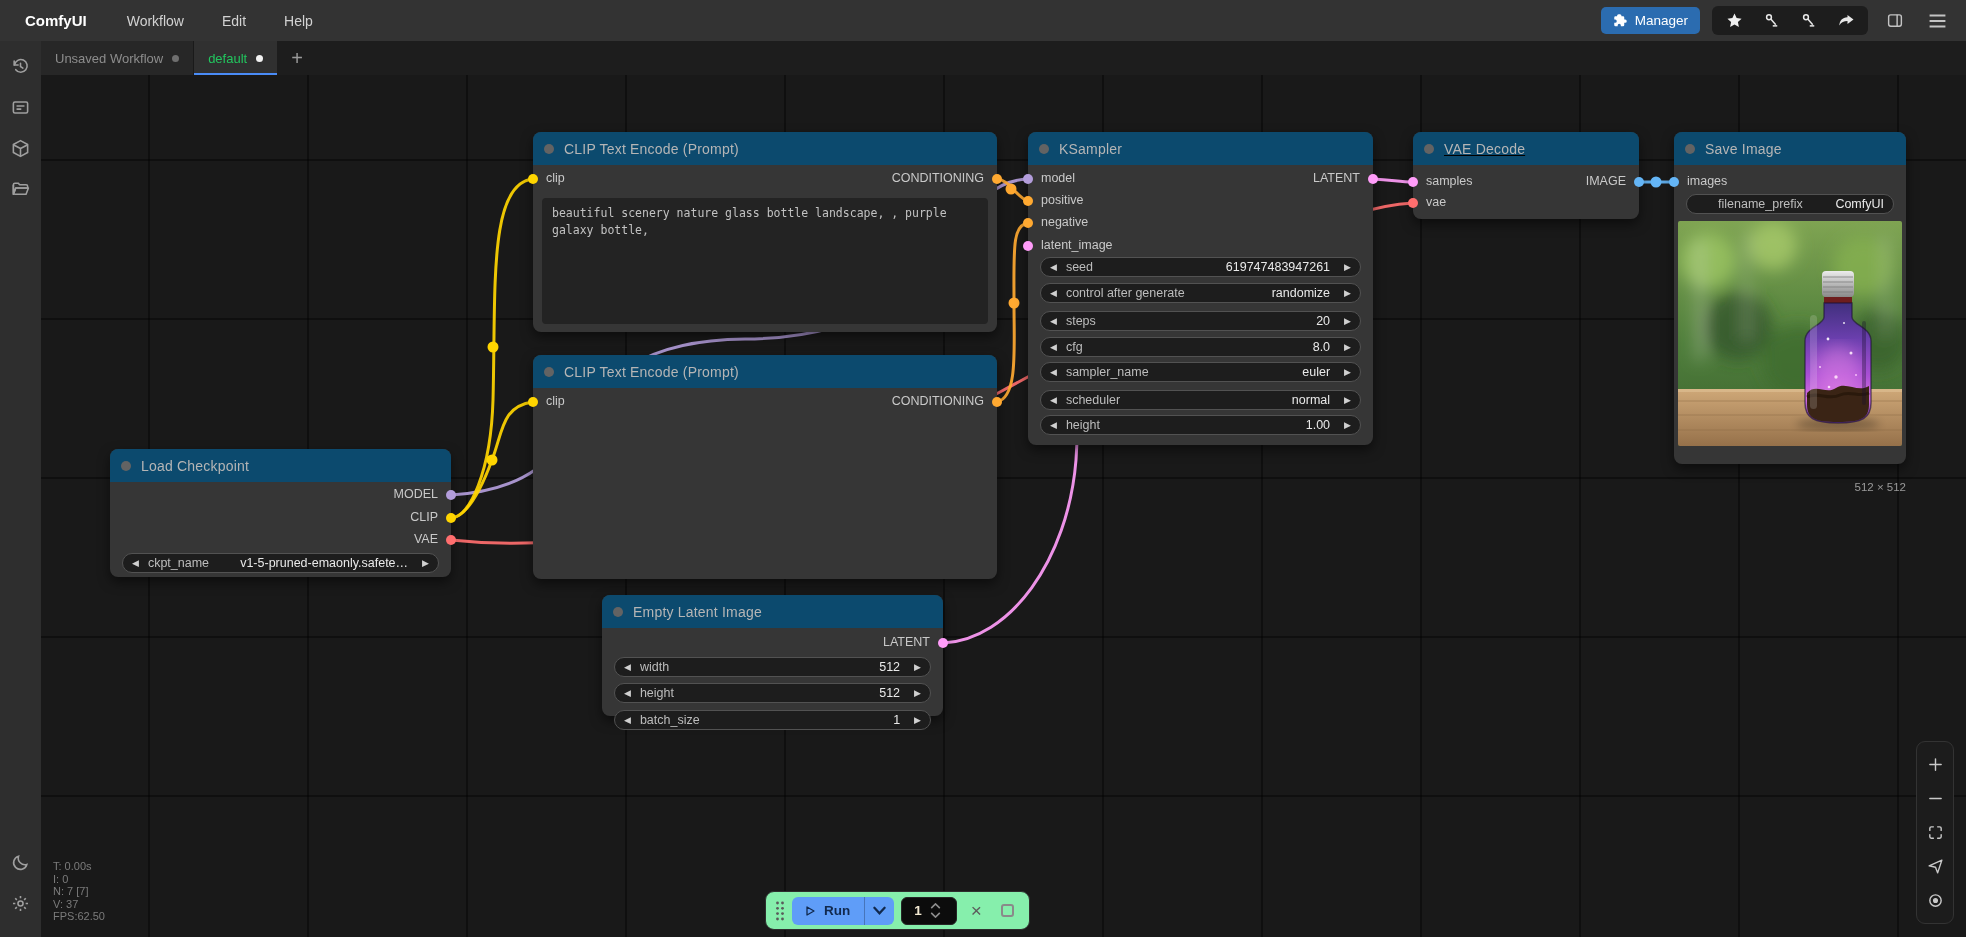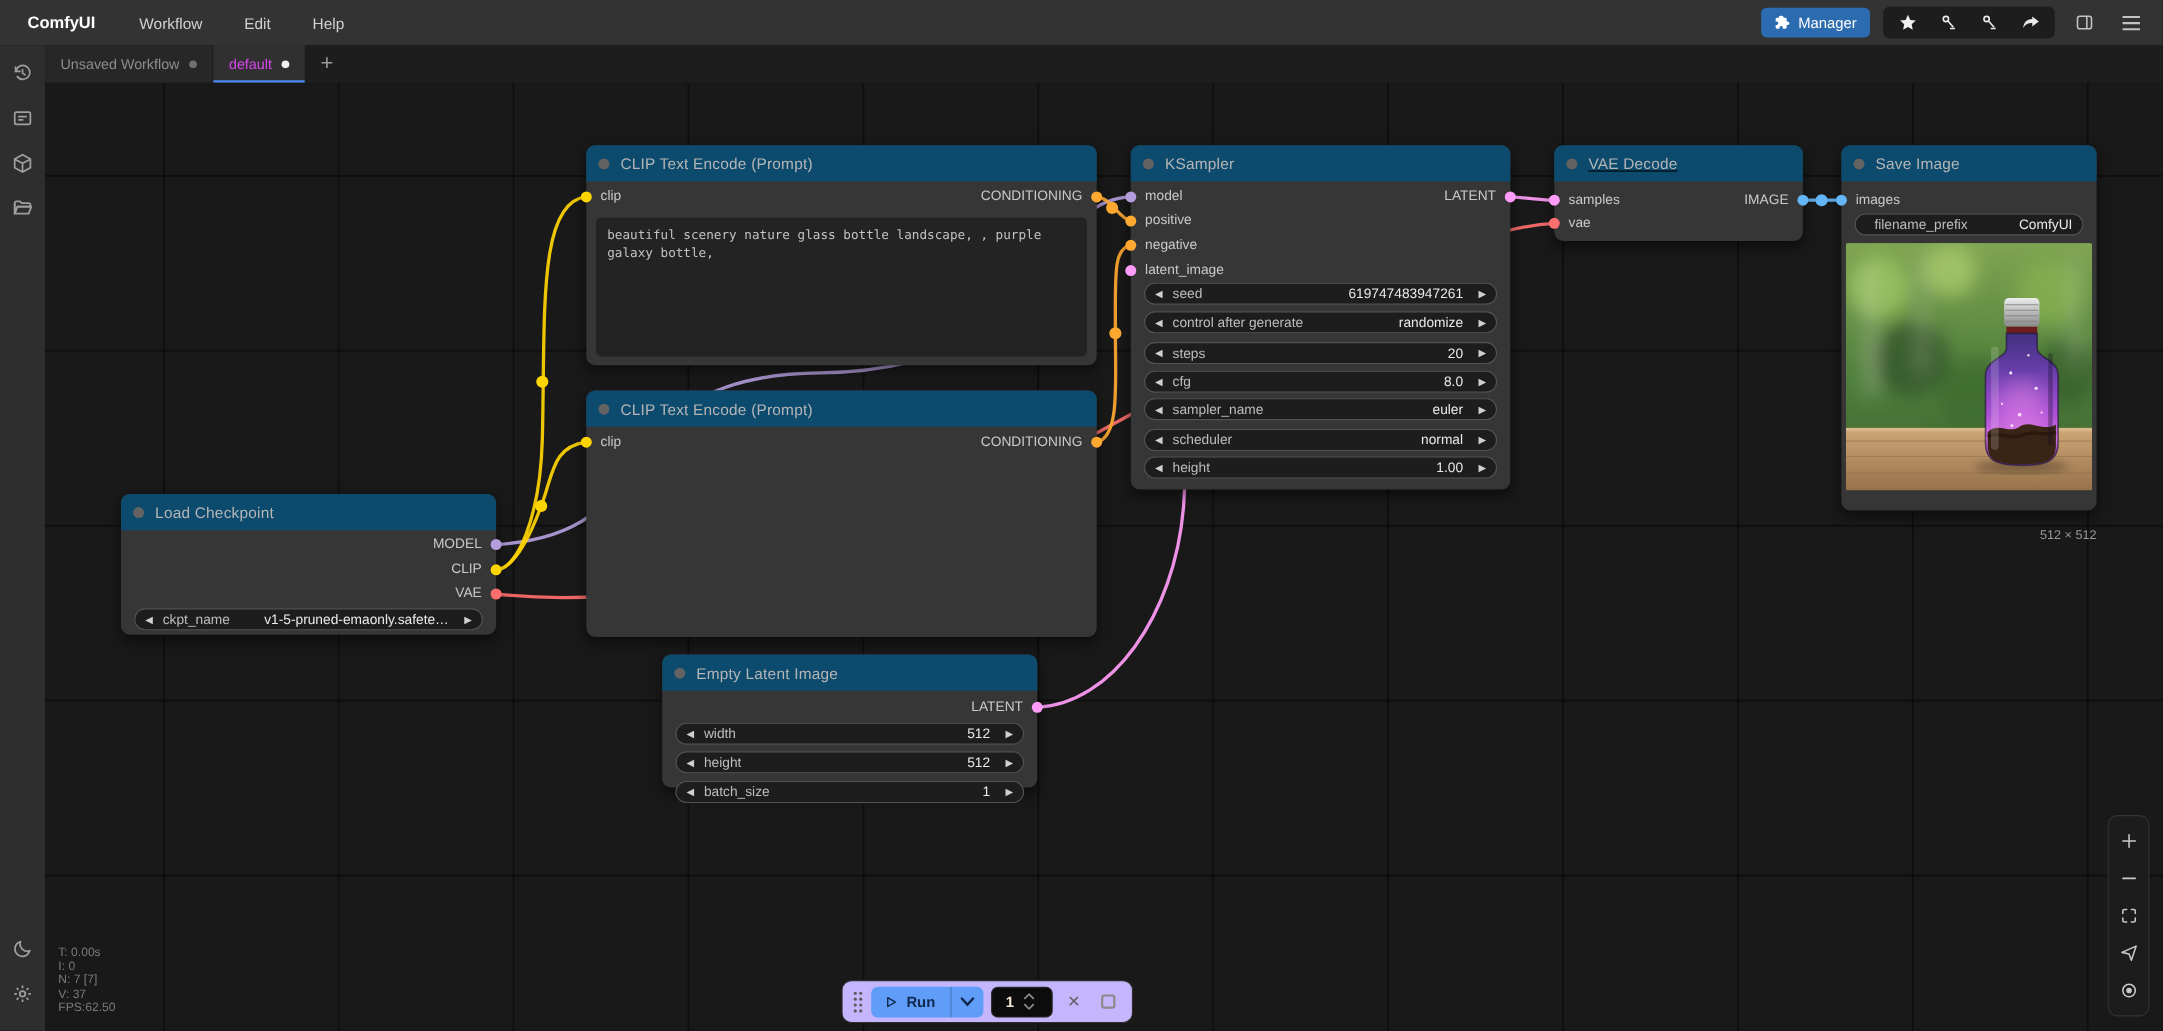--- a/index.html
+++ b/index.html
@@ -18,21 +18,21 @@
     height:29px; padding:0 4px; }
   .icon-group .ibtn { width:37px; height:29px; display:flex; align-items:center; justify-content:center; }
   .ibtn svg, .menubar-right svg { display:block; }
   .plain-ibtn { width:30px; height:29px; display:flex; align-items:center; justify-content:center; }
 
   
   .tabrow { position:absolute; left:41px; top:41px; width:1925px; height:34px; background:#1d1d1d;
     display:flex; align-items:stretch; z-index:40; }
   .tab { display:flex; align-items:center; gap:9px; padding:0 14px; font-size:13px; position:relative; }
   .tab.inactive { background:#272727; color:#8d8d8d; border-right:1px solid #1a1a1a; }
-  .tab.active { background:#303030; color:#d946ef; }
+  .tab.active { background:#303030; color:#22c55e; }
   .tab.active::after { content:""; position:absolute; left:0; right:0; bottom:0; height:2px; background:#4a8cf7; }
   .tab-dot { width:7px; height:7px; border-radius:50%; }
   .tab.inactive .tab-dot { background:#6f6f6f; }
   .tab.active .tab-dot { background:#f2f2f2; }
   .tab-add { width:40px; display:flex; align-items:center; justify-content:center; color:#9a9a9a;
     font-size:20px; font-weight:300; }
 
   
   .sidebar { position:absolute; left:0; top:41px; width:41px; height:896px; background:#2e2e2e;
     display:flex; flex-direction:column; align-items:center; padding:8px 0 10px 0; z-index:45; }
@@ -56,36 +56,36 @@
     align-items:center; padding-left:11px; gap:10px; }
   .collapse-dot { width:10px; height:10px; border-radius:50%; background:#636363; flex:none; }
   .node-title { font-size:14px; color:#b5b5b5; letter-spacing:.2px; }
   .port-dot { position:absolute; width:10px; height:10px; border-radius:50%; z-index:12; }
   .port-label { position:absolute; font-size:12.5px; color:#c9c9c9; white-space:nowrap; }
   .widget { position:absolute; left:12px; right:12px; height:20px; border-radius:10px;
     background:#1d1d1d; border:1px solid #525252; display:flex; align-items:center;
     padding:0 9px; font-size:12.5px; }
   .w-arrow { color:#d0d0d0; font-size:9px; line-height:1; flex:none; }
   .w-label { color:#bdbdbd; margin-left:9px; white-space:nowrap; }
-  .w-label.no-arrow { margin-left:8px; }
+  .w-label.no-arrow { margin-left:22px; }
   .w-value { color:#e9e9e9; margin-left:auto; white-space:nowrap; }
   .w-value.pad-r { margin-right:14px; }
   .node-text { position:absolute; left:9px; right:9px; background:#232323; border-radius:4px;
     font-family:"DejaVu Sans Mono", monospace; font-size:11.5px; line-height:1.5; color:#c2c2c2;
     padding:7px 10px; overflow:hidden; white-space:pre-wrap; }
   .node-img { position:absolute; left:4px; right:4px; border-radius:2px; overflow:hidden; }
   .node-img svg { display:block; width:100%; height:100%; }
   .img-caption { position:absolute; left:0; right:0; text-align:right; font-size:11.5px; color:#9a9a9a;margin-top:32px; }
 
   
   .stats { position:absolute; left:53px; top:860px; z-index:20; font-size:11px; line-height:12.5px;
     color:#7b7b7b; }
 
   
-  .run-toolbar { position:absolute; left:765px; top:891px; height:39px; background:#c4b5fd;
+  .run-toolbar { position:absolute; left:765px; top:891px; height:39px; background:#86efac;
     border:1px solid #2e2e2e; border-radius:9px; display:flex; align-items:center; gap:7px;
     padding:0 9px; z-index:30; }
   .drag-handle { display:flex; align-items:center; }
   .run-btn { height:28px; display:flex; align-items:stretch; border-radius:6px; overflow:hidden;
     background:#5f9df8; }
   .run-main { display:flex; align-items:center; gap:8px; padding:0 14px 0 12px; color:#11294e;
     font-size:13.5px; font-weight:bold; }
   .run-caret { width:30px; display:flex; align-items:center; justify-content:center;
     border-left:1px solid rgba(0,0,0,0.25); }
   .count-box { height:28px; min-width:56px; background:#0c0c0c; border:1px solid #262626;

